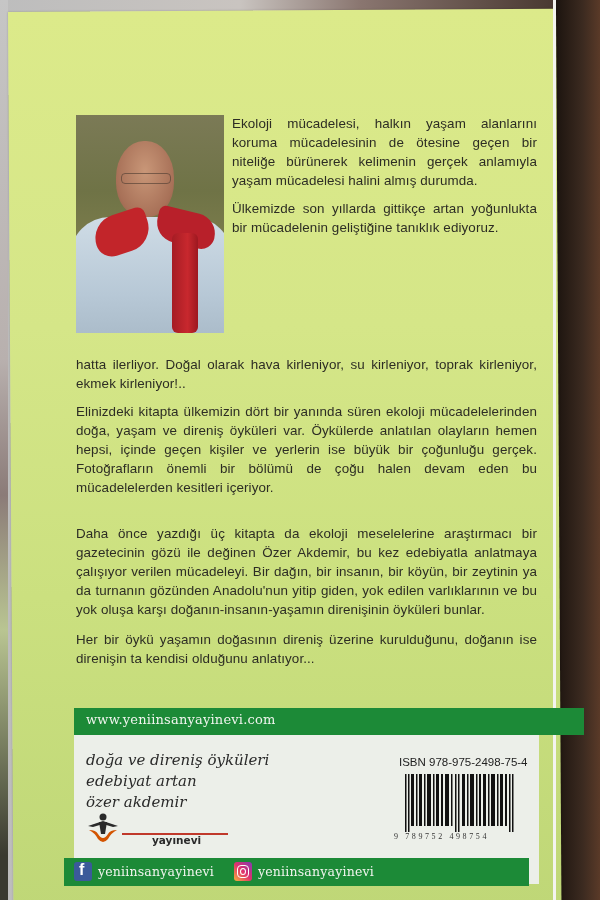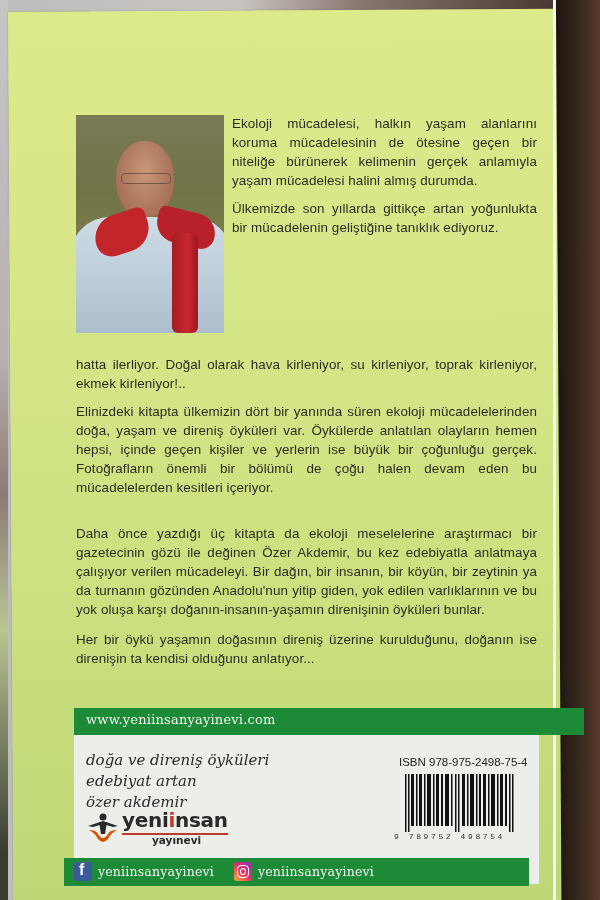--- a/index.html
+++ b/index.html
@@ -95,21 +95,21 @@
     position: absolute; left: 66px; top: 26px; font-family: "DejaVu Sans", sans-serif;
     font-weight: bold; font-size: 10.5px; color: #2a2a2a; text-align: center;
   }
   .isbn {
     position: absolute; left: 325px; top: 48px; font-family: "Liberation Sans", sans-serif;
     font-size: 11.5px; color: #222; text-align: center;
   }
   .barcode { position: absolute; left: 331px; top: 66px; width: 112px; height: 58px; }
   .bar-digits {
     position: absolute; left: 320px; top: 124px; width: 124px;
-    font-family: Liberation Mono, monospace; font-size: 8px; color: #333; letter-spacing: 2.6px;
+    font-family: Liberation Serif, serif; font-size: 8px; color: #333; letter-spacing: 2.6px;
   }
 
   .socialbar {
     position: absolute; left: 64px; top: 858px; width: 465px; height: 28px; background: #1c8a37;
     display: flex; align-items: center;
   }
   .social { display: flex; align-items: center; position: absolute; top: 4px; }
   .social .ico { width: 18px; height: 19px; border-radius: 3px; margin-right: 6px; position: relative; }
   .social .lbl { color: #f2f5ef; font-family: "DejaVu Serif", serif; font-size: 12.5px; letter-spacing: 0.2px; }
   .fb { background: #3b5a9a; }
@@ -160,21 +160,20 @@
     <div>özer akdemir</div>
   </div>
 
   <div class="logo">
     <svg class="figure" viewBox="0 0 34 30">
       <path d="M2 14 L17 9 L32 14 L27 15 L17 12 L7 15 Z" fill="#2a2a2a"></path>
       <circle cx="17" cy="5" r="3.5" fill="#2a2a2a"></circle>
       <path d="M13 10 L21 10 L19 22 L15 22 Z" fill="#2a2a2a"></path>
       <path d="M3 18 Q10 18 12 22 Q17 30 22 22 Q24 18 31 18 Q25 21 22 27 Q17 33 12 27 Q9 21 3 18 Z" fill="#d35400"></path>
     </svg>
-    <div class="name"><span>yeni</span><span class="ii">i</span><span>nsan</span></div>
     <div class="underline"></div>
     <div class="sub">yayınevi</div>
   </div>
 
   <div class="isbn">ISBN 978-975-2498-75-4</div>
   <svg class="barcode" viewBox="0 0 112 58" preserveAspectRatio="none">
     <g fill="#111">
       <rect x="0" y="0" width="1.5" height="58"></rect>
         <rect x="3" y="0" width="1.5" height="58"></rect>
       <rect x="6" y="0" width="3" height="52"></rect>

